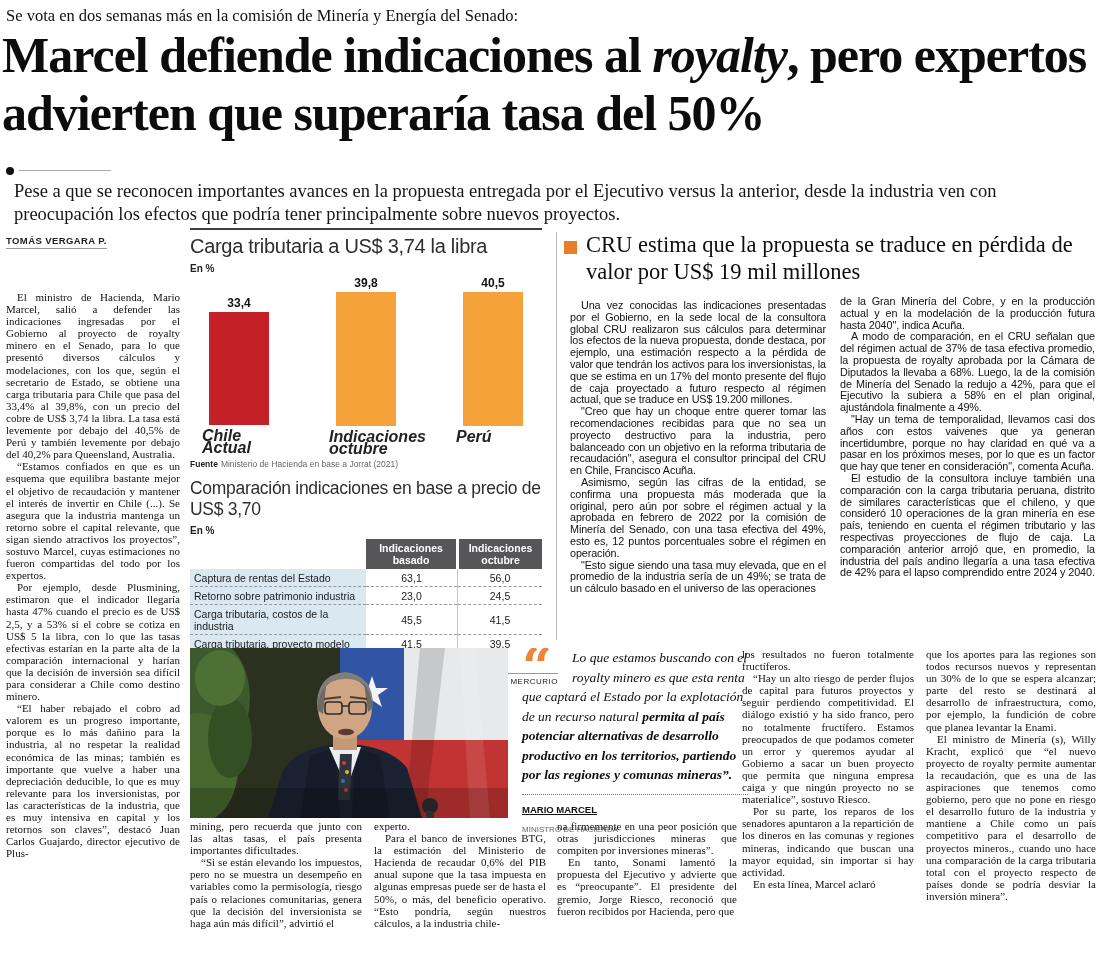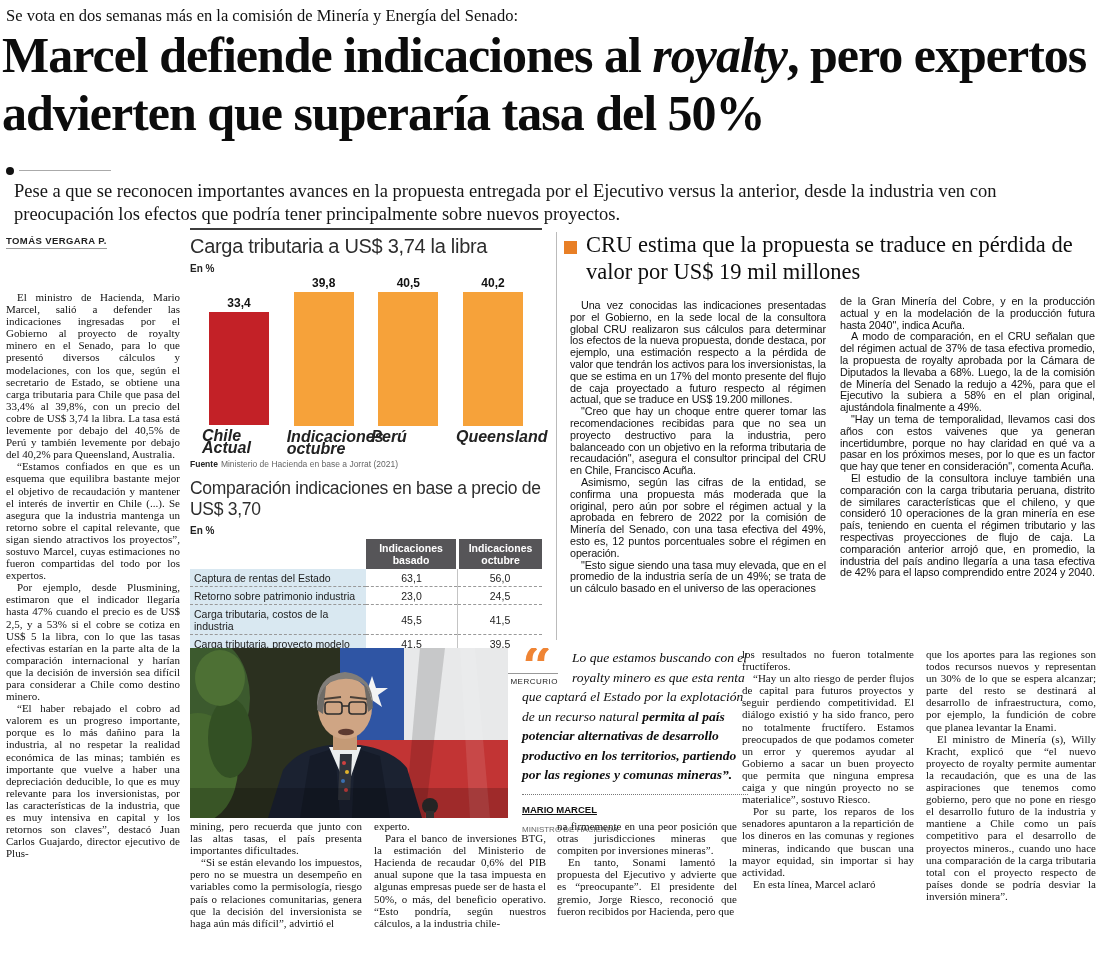--- a/index.html
+++ b/index.html
@@ -119,27 +119,20 @@
           </div>
           <div class="bar-cat">Indicaciones<br>octubre</div>
         </div>
         <div class="bar-group">
           <div class="bar-stack">
             <div class="bar-value">40,5</div>
             <div class="bar" style="height: 137px; background: rgb(246, 162, 58);"></div>
           </div>
           <div class="bar-cat">Perú</div>
         </div>
-        <div class="bar-group">
-          <div class="bar-stack">
-            <div class="bar-value">40,2</div>
-            <div class="bar" style="height: 136px; background: rgb(246, 162, 58);"></div>
-          </div>
-          <div class="bar-cat">Queensland</div>
-        </div>
       </div>
     <div class="fig-source"><b>Fuente</b><span>Ministerio de Hacienda en base a Jorrat (2021)</span></div>
     <div class="fig-title2">Comparación indicaciones en base a precio de US$ 3,70</div>
     <div class="fig-unit">En %</div>
     <table class="cmp-table">
       <thead>
         <tr>
           <th class="empty"></th>
           <th>Indicaciones basado</th>
           <th class="sep">Indicaciones octubre</th>

